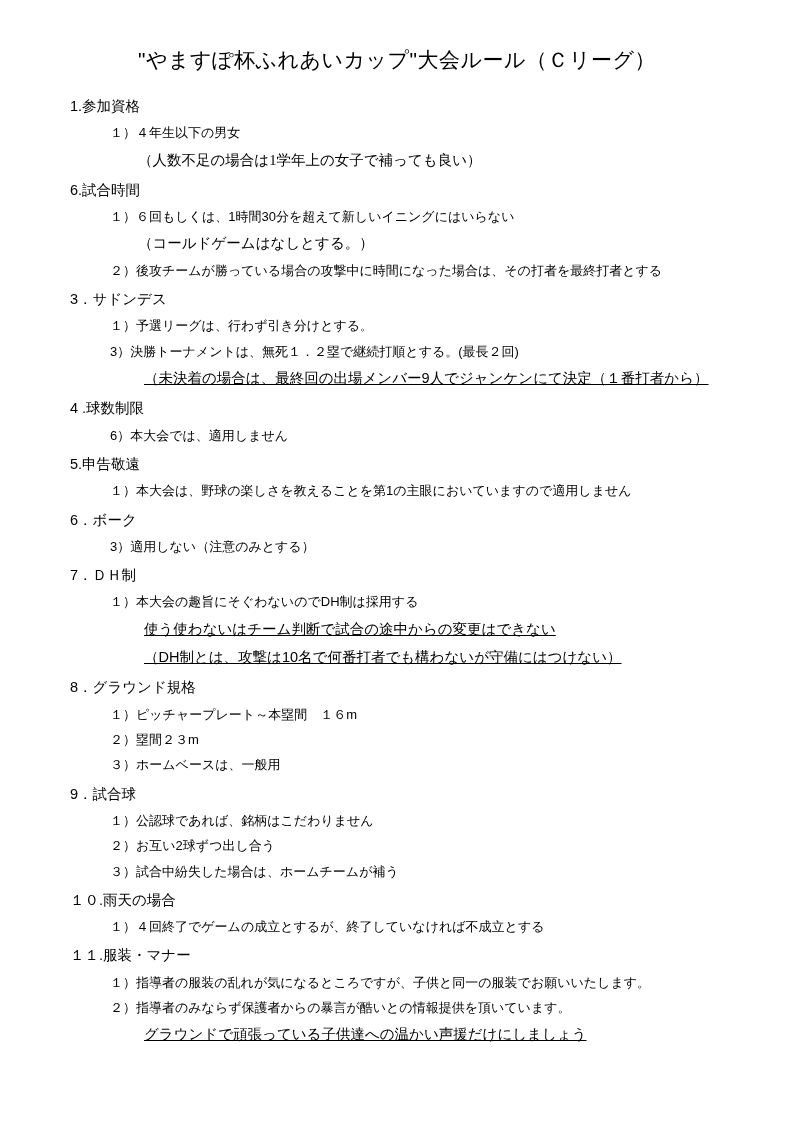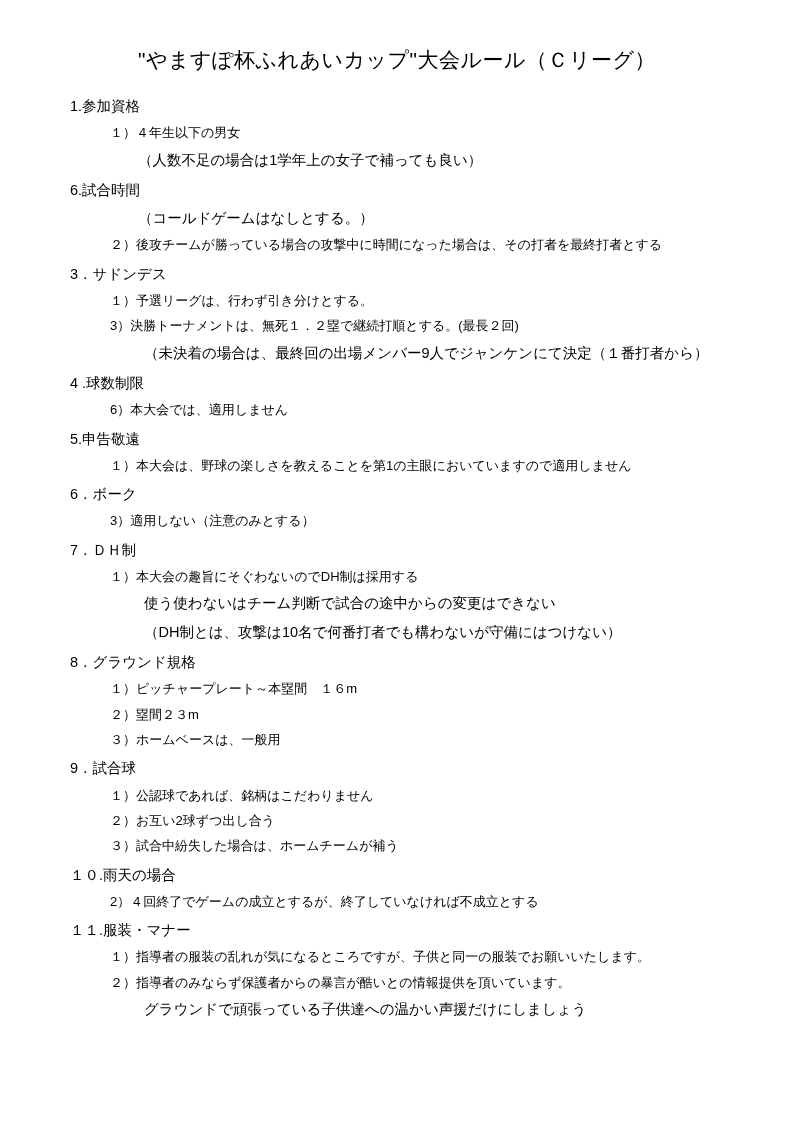--- a/index.html
+++ b/index.html
@@ -42,41 +42,44 @@
     font-size: 13px;
     line-height: 1.95;
     padding-left: 68px;
     white-space: nowrap;
   }
   .sub {
     font-size: 14.5px;
     line-height: 1.95;
     padding-left: 96px;
     white-space: nowrap;
+    font-family: Liberation Serif, serif;
   }
   .sub2 {
     font-size: 14.5px;
     line-height: 1.95;
     padding-left: 102px;
     white-space: nowrap;
+    text-decoration: underline;
   }
 </style>
 </head>
 <body>
 
 <div class="page">
   <h1 class="doc-title">"やますぽ杯ふれあいカップ"大会ルール（Ｃリーグ）</h1>
   <div id="sections">
       <div class="section">
         <div class="sec-head">1.参加資格</div>
         <div class="item">１）４年生以下の男女</div>
         <div class="sub">（人数不足の場合は1学年上の女子で補っても良い）</div>
       </div>
       <div class="section">
         <div class="sec-head">6.試合時間</div>
+        <div class="item">１）６回もしくは、1時間30分を超えて新しいイニングにはいらない</div>
         <div class="sub">（コールドゲームはなしとする。）</div>
         <div class="item">２）後攻チームが勝っている場合の攻撃中に時間になった場合は、その打者を最終打者とする</div>
       </div>
       <div class="section">
         <div class="sec-head">3．サドンデス</div>
         <div class="item">１）予選リーグは、行わず引き分けとする。</div>
         <div class="item">3）決勝トーナメントは、無死１．２塁で継続打順とする。(最長２回)</div>
         <div class="sub2">（未決着の場合は、最終回の出場メンバー9人でジャンケンにて決定（１番打者から）</div>
       </div>
       <div class="section">
@@ -104,21 +107,21 @@
         <div class="item">３）ホームベースは、一般用</div>
       </div>
       <div class="section">
         <div class="sec-head">9．試合球</div>
         <div class="item">１）公認球であれば、銘柄はこだわりません</div>
         <div class="item">２）お互い2球ずつ出し合う</div>
         <div class="item">３）試合中紛失した場合は、ホームチームが補う</div>
       </div>
       <div class="section">
         <div class="sec-head">１０.雨天の場合</div>
-        <div class="item">2）４回終了でゲームの成立とするが、終了していなければ不成立とする</div>
+        <div class="item">１）４回終了でゲームの成立とするが、終了していなければ不成立とする</div>
       </div>
       <div class="section">
         <div class="sec-head">１１.服装・マナー</div>
         <div class="item">１）指導者の服装の乱れが気になるところですが、子供と同一の服装でお願いいたします。</div>
         <div class="item">２）指導者のみならず保護者からの暴言が酷いとの情報提供を頂いています。</div>
         <div class="sub2">グラウンドで頑張っている子供達への温かい声援だけにしましょう</div>
       </div>
     </div>
 
 </div>

